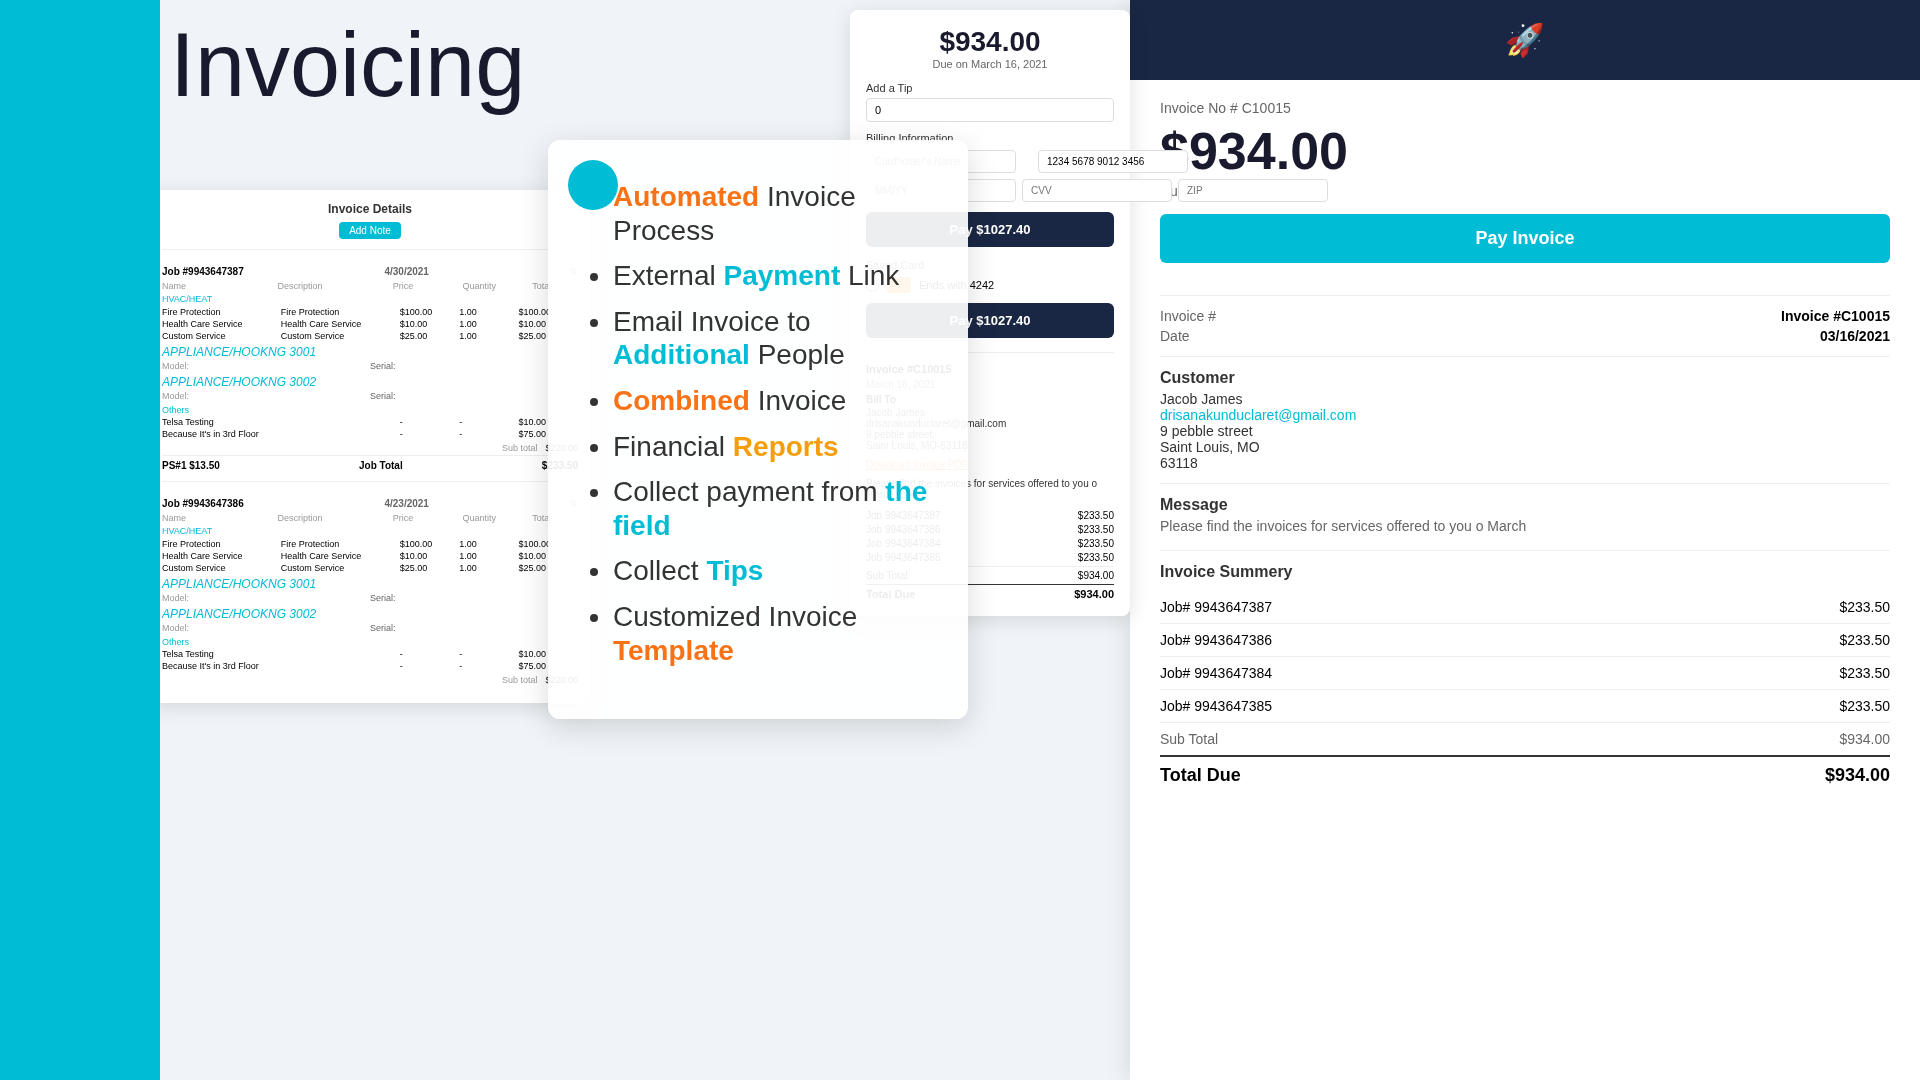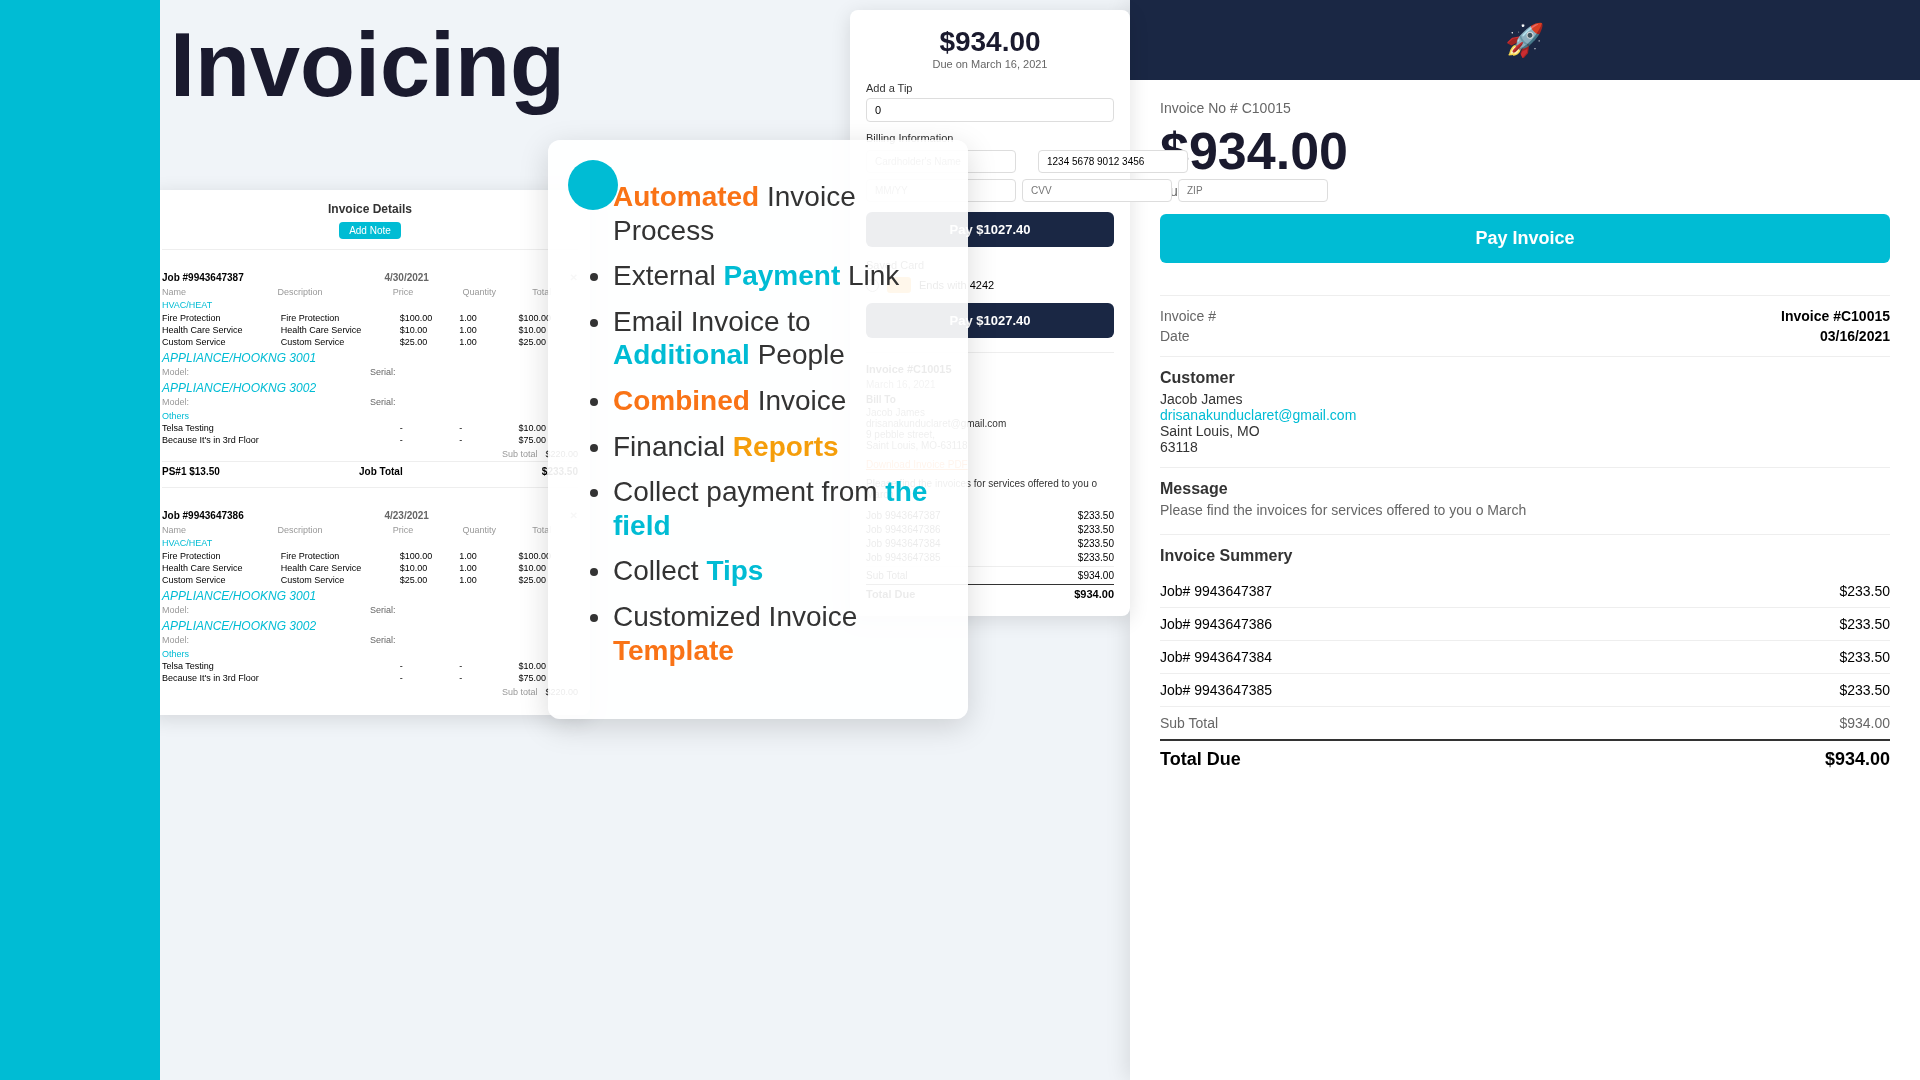--- a/index.html
+++ b/index.html
@@ -32,21 +32,21 @@
 
     
     .title-area {
       position: absolute;
       top: 20px;
       left: 10px;
       z-index: 10;
     }
     .title-area h1 {
       font-size: 90px;
-      font-weight: 700;
+      font-weight: 400;
       color: #1a1a2e;
       line-height: 1;
     }
 
     
     .invoice-details-panel {
       position: absolute;
       top: 190px;
       left: -10px;
       width: 440px;
@@ -70,21 +70,21 @@
       border: none;
       padding: 3px 10px;
       border-radius: 4px;
       font-size: 10px;
       display: block;
       margin: 0 auto 10px;
       cursor: pointer;
     }
     .job-section {
       border-top: 1px solid #eee;
-      padding-top: 22px;
+      padding-top: 16px;
       margin-bottom: 6px;
     }
     .job-header {
       display: flex;
       justify-content: space-between;
       align-items: center;
       margin-bottom: 4px;
     }
     .job-header span { font-size: 10px; font-weight: bold; }
     .job-header .job-date { color: #666; }
@@ -686,20 +686,21 @@
     </div>
     <div class="right-meta-row">
       <span class="right-meta-label">Date</span>
       <span class="right-meta-value">03/16/2021</span>
     </div>
     <hr class="right-divider">
     <div class="right-customer-section">
       <div class="right-section-label">Customer</div>
       <div class="right-customer-name">Jacob James</div>
       <div class="right-customer-email">drisanakunduclaret@gmail.com</div>
+      <div class="right-customer-addr">9 pebble street</div>
       <div class="right-customer-addr">Saint Louis, MO</div>
       <div class="right-customer-addr">63118</div>
     </div>
     <hr class="right-divider">
     <div class="right-message-section">
       <div class="right-section-label">Message</div>
       <div class="right-message-text">Please find the invoices for services offered to you o March</div>
     </div>
     <hr class="right-divider">
     <div class="right-summary-section">

